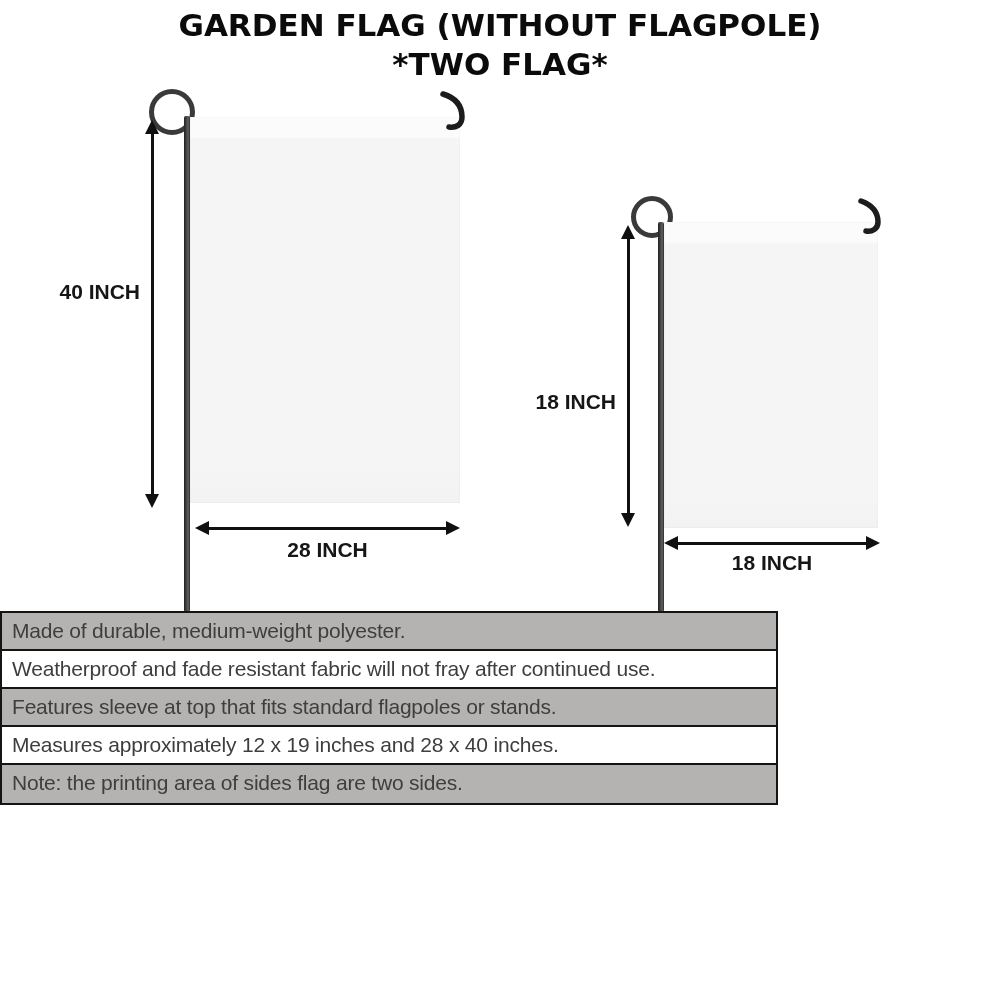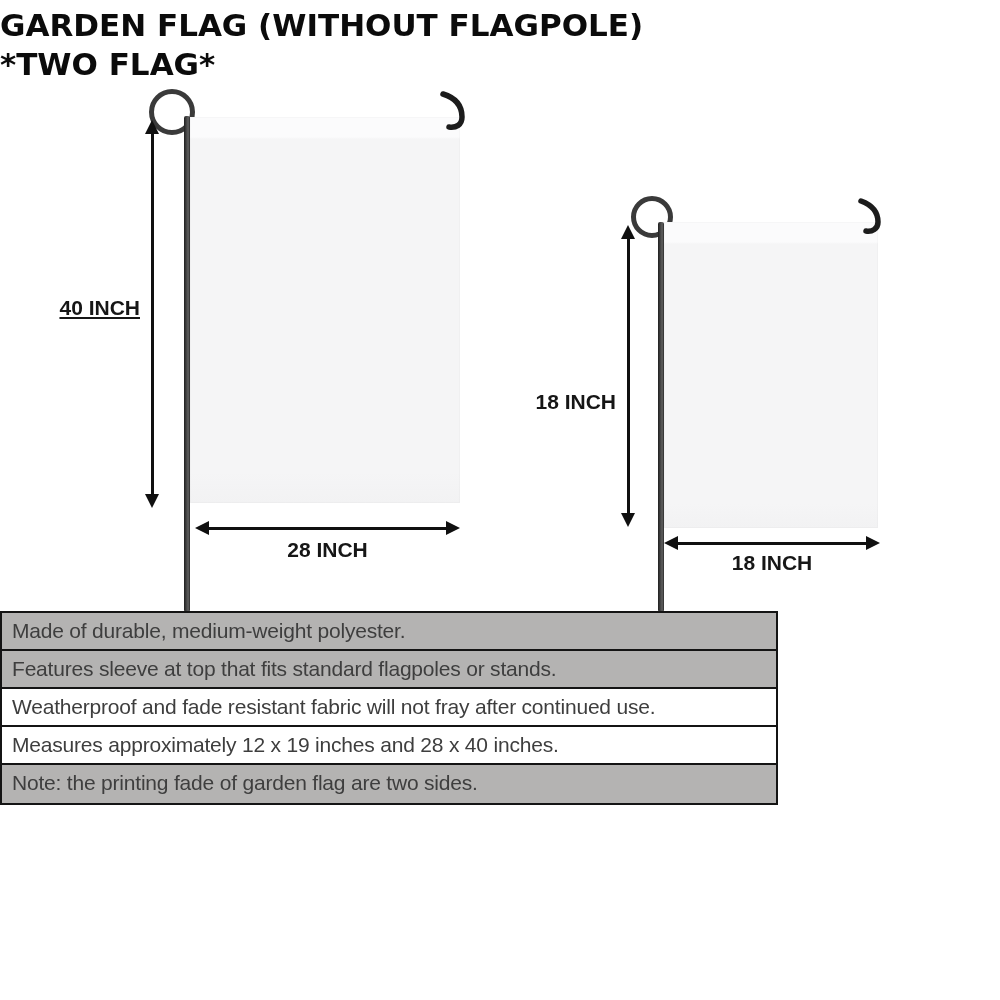--- a/index.html
+++ b/index.html
@@ -2,21 +2,21 @@
 <html><head>
 <meta charset="utf-8">
 <style>
   html,body{margin:0;padding:0;background:#ffffff;}
   .stage{
     position:relative;width:1000px;height:1000px;background:#ffffff;overflow:hidden;
     font-family:"Liberation Sans",sans-serif;
   }
   
   .title{
-    position:absolute;top:6px;left:0;width:1000px;
+    position:absolute;top:6px;left:0;width:1000px;text-align:center;
     font-family:"DejaVu Sans",sans-serif;font-weight:bold;color:#0b0b0b;
     font-size:31px;line-height:39px;letter-spacing:0px;
   }
   
   .pole{
     position:absolute;width:6px;border-radius:2px;
     background:linear-gradient(to right,#1f1f1f,#606060 70%,#2a2a2a);
   }
   .loop{
     position:absolute;border:5px solid #3a3a3a;border-radius:50%;
@@ -72,21 +72,21 @@
     <div class="flag" style="left:190px;top:117px;width:270px;height:386px;"></div>
     <svg class="hook-svg" style="left:437px;top:86px;" width="32" height="46" viewBox="0 0 32 46">
       <path d="M6,8 C19,12 25,20 25,31 C25,39 19,42 12,41" fill="none" stroke="#1c1c1c" stroke-width="5.5" stroke-linecap="round"></path>
     </svg>
 
     <div class="varrow" style="left:145px;top:120px;height:388px;">
       <span class="ah ah-up"></span>
       <span class="line"></span>
       <span class="ah ah-down"></span>
     </div>
-    <div class="dim-label right" style="left:10px;top:296px;width:130px;text-decoration:underline;">40 INCH</div>
+    <div class="dim-label right" style="left:10px;top:280px;width:130px;">40 INCH</div>
 
     <div class="harrow" style="left:195px;top:521px;width:265px;">
       <span class="ah ah-left"></span>
       <span class="line"></span>
       <span class="ah ah-right"></span>
     </div>
     <div class="dim-label center" style="left:195px;top:538px;width:265px;">28 INCH</div>
   </div>
 
   <div>
@@ -107,19 +107,19 @@
     <div class="harrow" style="left:664px;top:536px;width:216px;">
       <span class="ah ah-left"></span>
       <span class="line"></span>
       <span class="ah ah-right"></span>
     </div>
     <div class="dim-label center" style="left:664px;top:551px;width:216px;">18 INCH</div>
   </div>
 
   <div class="feature-table">
     <div class="feature-row gray">Made of durable, medium-weight polyester.</div>
+    <div class="feature-row">Weatherproof and fade resistant fabric will not fray after continued use.</div>
     <div class="feature-row gray">Features sleeve at top that fits standard flagpoles or stands.</div>
-    <div class="feature-row">Weatherproof and fade resistant fabric will not fray after continued use.</div>
     <div class="feature-row">Measures approximately 12 x 19 inches and 28 x 40 inches.</div>
-    <div class="feature-row gray">Note: the printing fade of garden flag are two sides.</div>
+    <div class="feature-row gray">Note: the printing area of sides flag are two sides.</div>
   </div>
 
 </div>
 
 </body></html>

